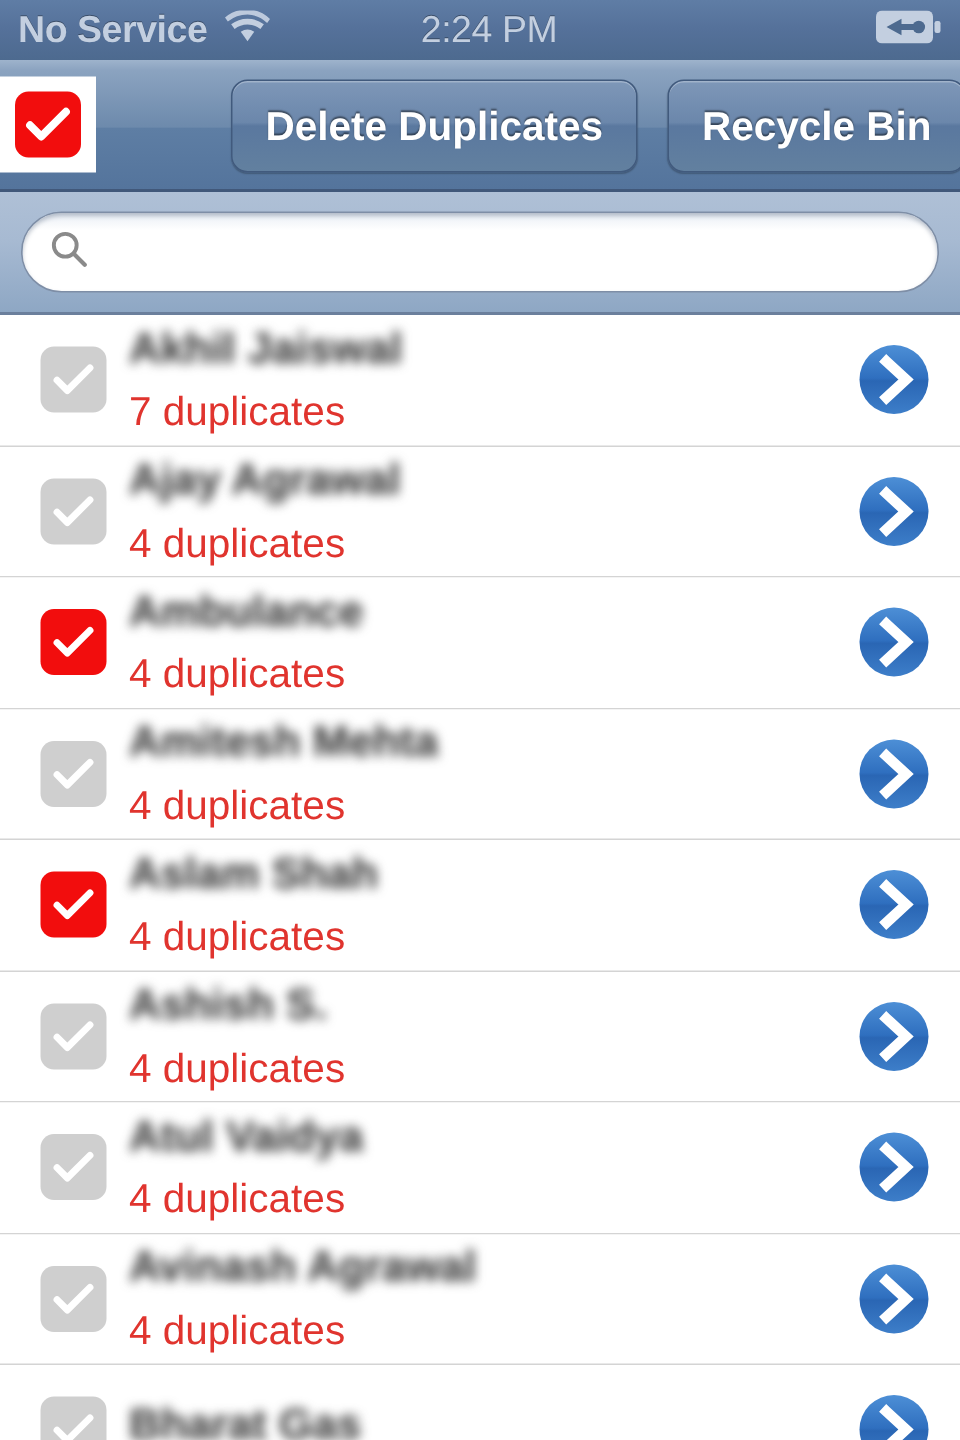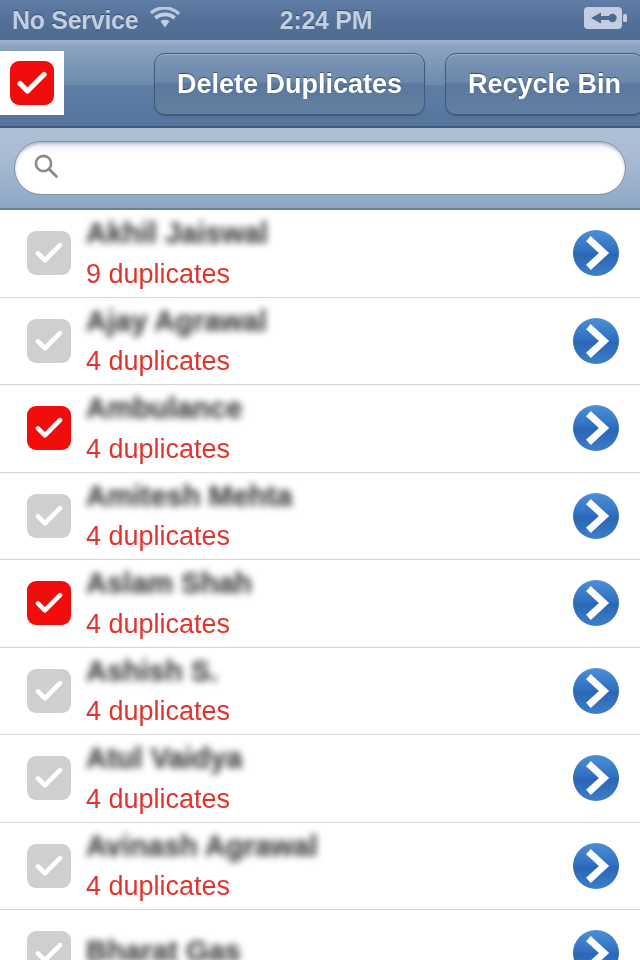--- a/index.html
+++ b/index.html
@@ -45,21 +45,21 @@
     letter-spacing: -0.3px;
     text-shadow: 0 -1px 0 rgba(0,0,0,0.35);
   }
   .wifi-icon { display: block; }
   .status-time {
     position: absolute;
     left: 12px; right: 0;
     text-align: center;
     color: #c3cfe0;
     font-size: 25px;
-    font-weight: bold;
+    font-weight: normal;
     letter-spacing: -0.3px;
     text-shadow: 0 -1px 0 rgba(0,0,0,0.35);
     pointer-events: none;
   }
   .status-right {
     margin-left: auto;
     display: flex;
     align-items: center;
     z-index: 2;
   }
@@ -272,21 +272,21 @@
 
   <div class="list" id="list">
       <div class="row">
         <div class="row-chk-cell">
           <div class="chk gray">
             <svg width="28" height="22" viewBox="0 0 30 24">
               <path d="M3 12.5 L10.5 20 L27 3.5" stroke="#ffffff" stroke-width="5" fill="none" stroke-linecap="round" stroke-linejoin="round"></path>
             </svg>
           </div>
         </div>
-        <div class="row-text"><div class="row-name">Akhil Jaiswal</div><div class="row-sub">9 duplicates</div></div>
+        <div class="row-text"><div class="row-name">Akhil Jaiswal</div><div class="row-sub">7 duplicates</div></div>
         <div class="disclosure">
           <svg width="56" height="56" viewBox="0 0 56 56">
             <circle cx="28" cy="28" r="26" fill="#ffffff"></circle>
             <defs>
               <linearGradient id="bg" x1="0" y1="0" x2="0" y2="1">
                 <stop offset="0%" stop-color="#4d8fd6"></stop>
                 <stop offset="48%" stop-color="#2f6fbf"></stop>
                 <stop offset="52%" stop-color="#2a66b4"></stop>
                 <stop offset="100%" stop-color="#3d7ec9"></stop>
               </linearGradient>

